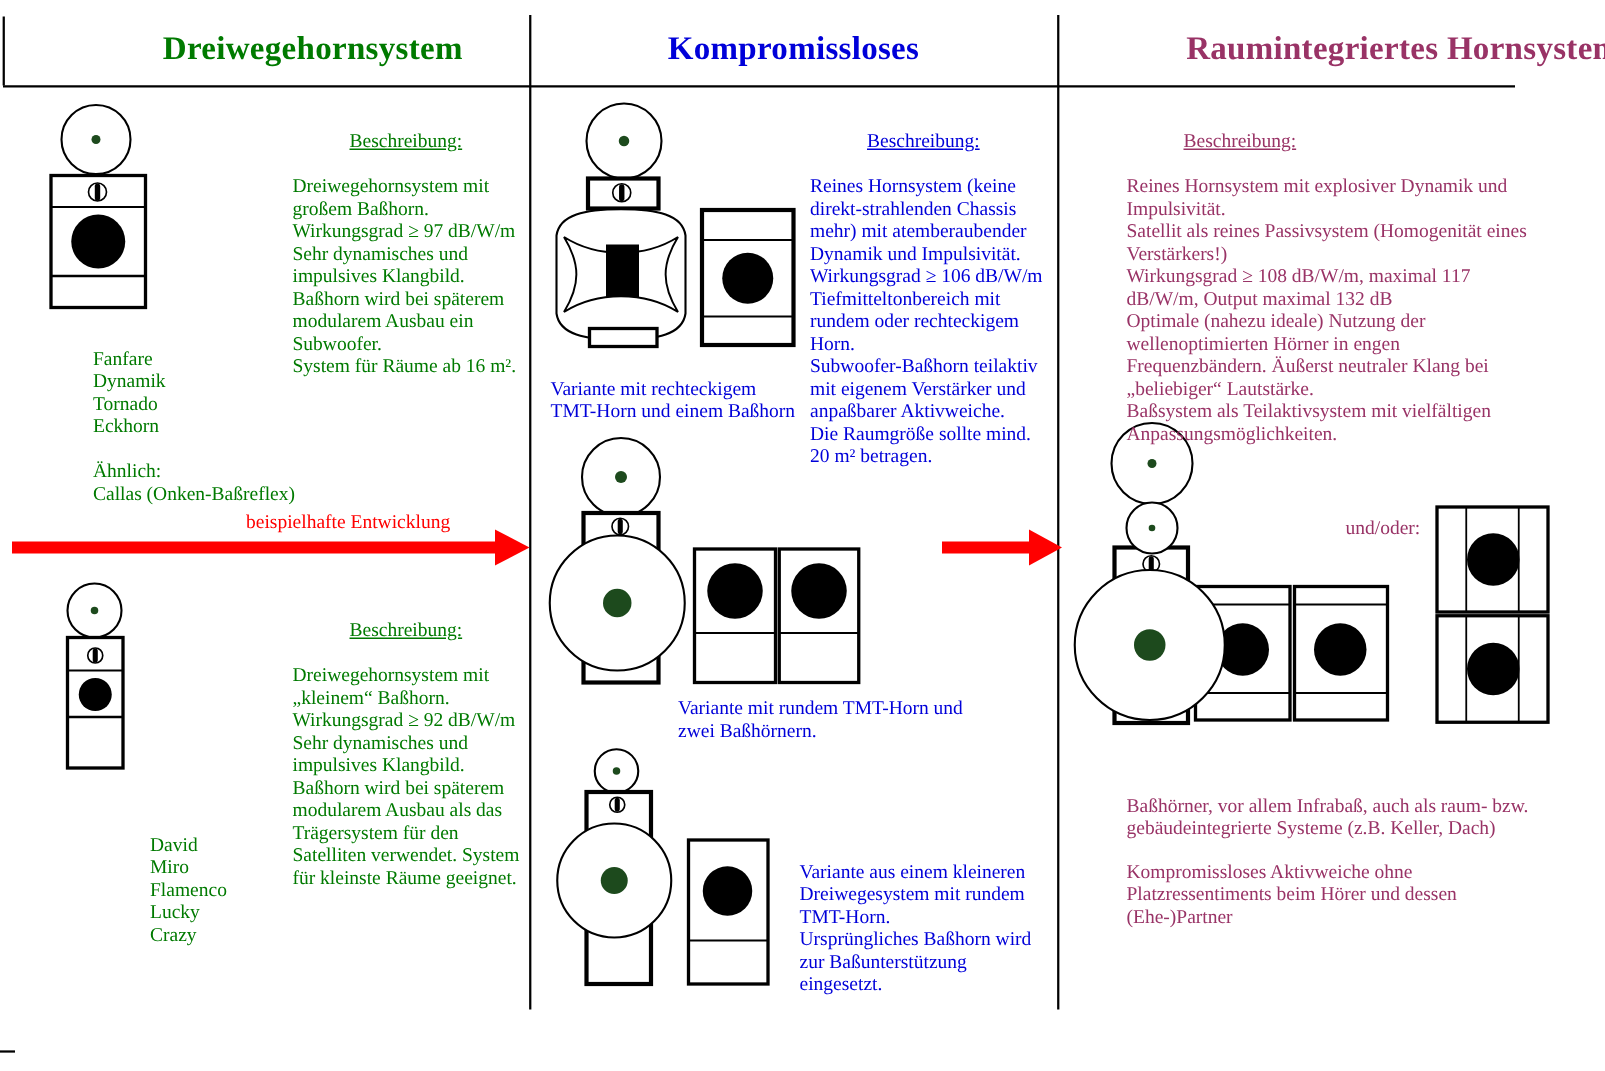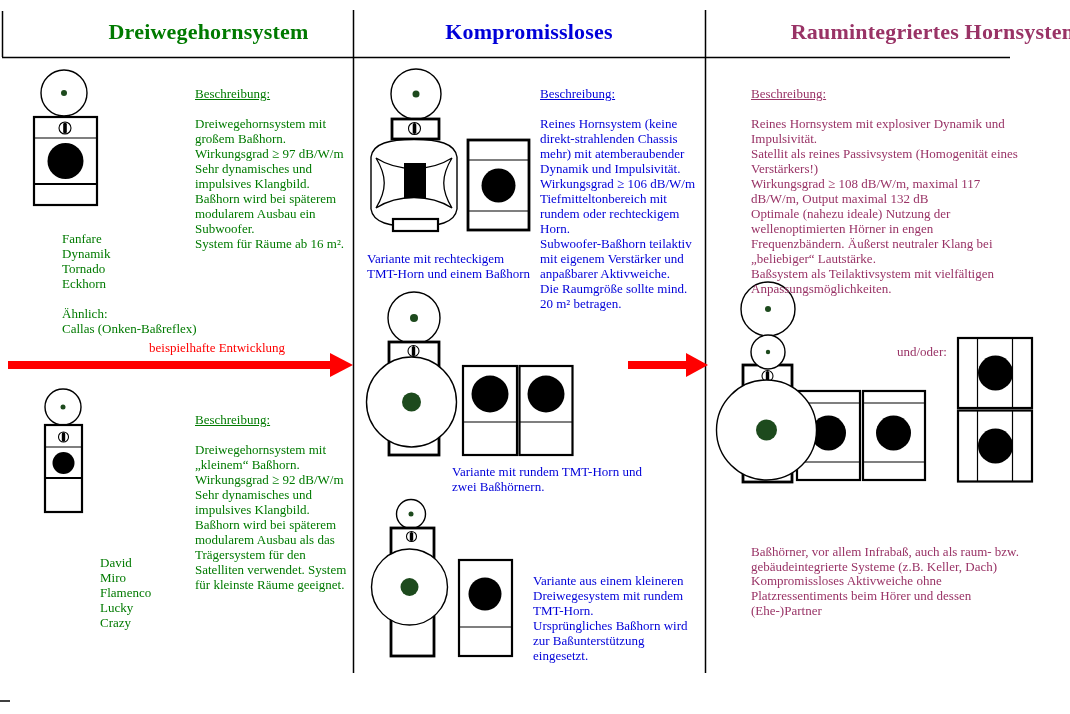--- a/index.html
+++ b/index.html
@@ -16,21 +16,21 @@
   }
   .t-green{color:var(--green,#007a00);padding-left:32px;}
   .t-blue{color:var(--blue,#0000d9);}
   .t-purple{color:var(--purple,#993366);}
   .t-red{color:var(--red,#ff0000);}
   .txt{
     position:absolute;
     font-size:13px;line-height:15px;
     white-space:pre-line;
   }
-  .u{text-decoration:underline;}
+  .u{text-decoration:underline;margin-left:38px;}
   
   .oln{fill:#fff;stroke:#000;stroke-width:1.4;}
   .oln2{fill:#fff;stroke:#000;stroke-width:2.2;}
   .oln3{fill:#fff;stroke:#000;stroke-width:2.8;}
   .thin{stroke:#000;stroke-width:1.2;fill:none;}
   .med{stroke:#000;stroke-width:1.8;fill:none;}
   .frame{stroke:#000;stroke-width:1.5;fill:none;}
   .blk{fill:#000;}
   .dotg{fill:var(--dot-green,#1d4a1d);}
   .redf{fill:var(--red,#ff0000);}
@@ -174,21 +174,21 @@
 </div>
 
 <div class="txt t-green" style="left:30px;top:231px;">Fanfare
 Dynamik
 Tornado
 Eckhorn
 
 Ähnlich:
 Callas (Onken-Baßreflex)</div>
 
-<div class="txt t-red" style="left:149px;top:340px;">beispielhafte Entwicklung</div>
+<div class="txt t-red" style="left:164px;top:340px;">beispielhafte Entwicklung</div>
 
 <div class="txt t-green" style="left:163px;top:397px;width:185px;">
   <div class="u">Beschreibung:</div>
   <div>Dreiwegehornsystem mit
 „kleinem“ Baßhorn.
 Wirkungsgrad ≥ 92 dB/W/m
 Sehr dynamisches und
 impulsives Klangbild.
 Baßhorn wird bei späterem
 modularem Ausbau als das
@@ -244,18 +244,18 @@
 Optimale (nahezu ideale) Nutzung der
 wellenoptimierten Hörner in engen
 Frequenzbändern. Äußerst neutraler Klang bei
 „beliebiger“ Lautstärke.
 Baßsystem als Teilaktivsystem  mit vielfältigen
 Anpassungsmöglichkeiten.</div>
 </div>
 
 <div class="txt t-purple" style="left:897px;top:344px;">und/oder:</div>
 
-<div class="txt t-purple" style="left:751px;top:544px;">Baßhörner, vor allem Infrabaß, auch als raum- bzw.
+<div class="txt t-purple" style="left:751px;top:529px;">Baßhörner, vor allem Infrabaß, auch als raum- bzw.
 gebäudeintegrierte Systeme (z.B. Keller, Dach)</div>
 
 <div class="txt t-purple" style="left:751px;top:573px;">Kompromissloses Aktivweiche ohne
 Platzressentiments beim Hörer und dessen
 (Ehe-)Partner</div>
 
 </body></html>

